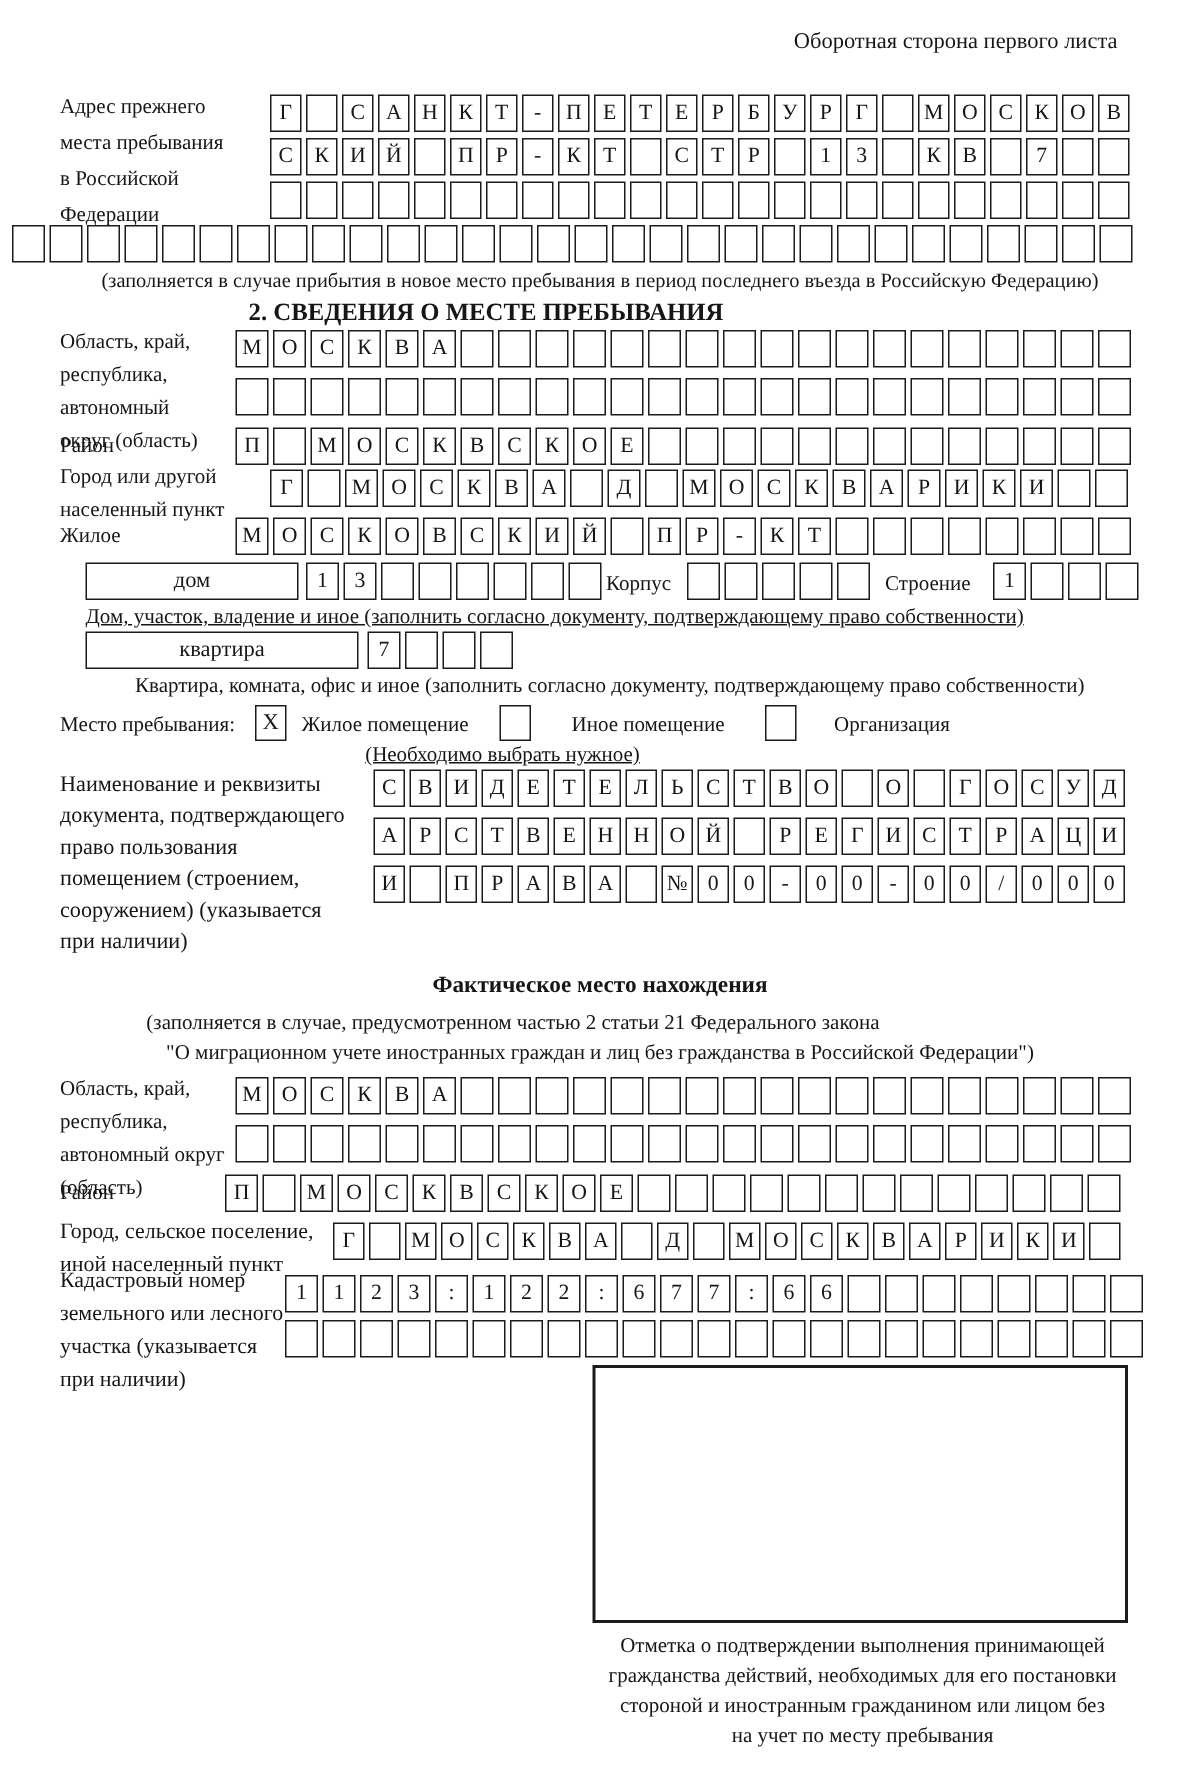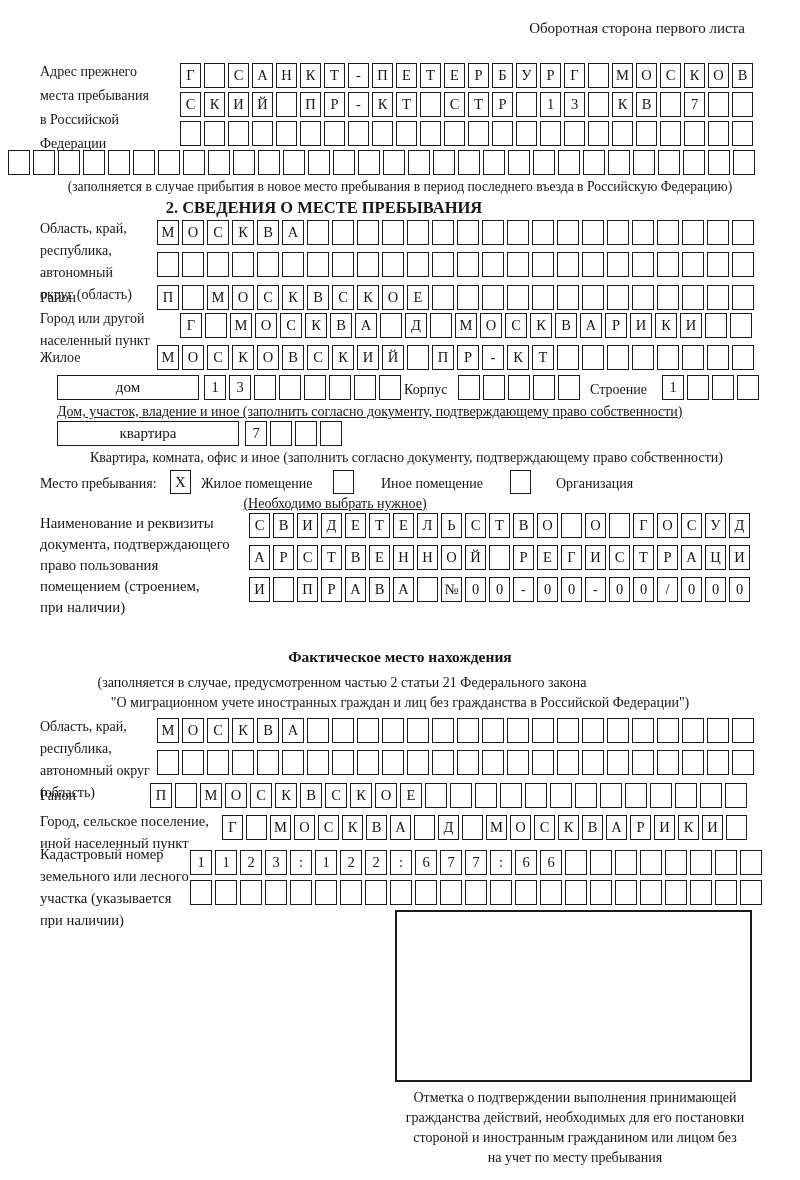--- a/index.html
+++ b/index.html
@@ -371,20 +371,21 @@
     <span></span>
   </span>
   <div class="abs lbl nowrap" style="top:472px;left:556px;">Организация</div>
   <div class="abs note center" style="top:496px;left:150px;width:370px;text-decoration:underline;">(Необходимо выбрать нужное)</div>
 
   <div class="abs lbl lh21" style="top:513px;left:40px;font-size:14.8px;">
     <div>Наименование и реквизиты</div>
     <div>документа, подтверждающего</div>
     <div>право пользования</div>
     <div>помещением (строением,</div>
+    <div>сооружением) (указывается</div>
     <div>при наличии)</div>
   </div>
   <div class="abs cellrow p24" style="top:513px;left:249px;">
       <span class="cell">С</span>
       <span class="cell">В</span>
       <span class="cell">И</span>
       <span class="cell">Д</span>
       <span class="cell">Е</span>
       <span class="cell">Т</span>
       <span class="cell">Е</span>

